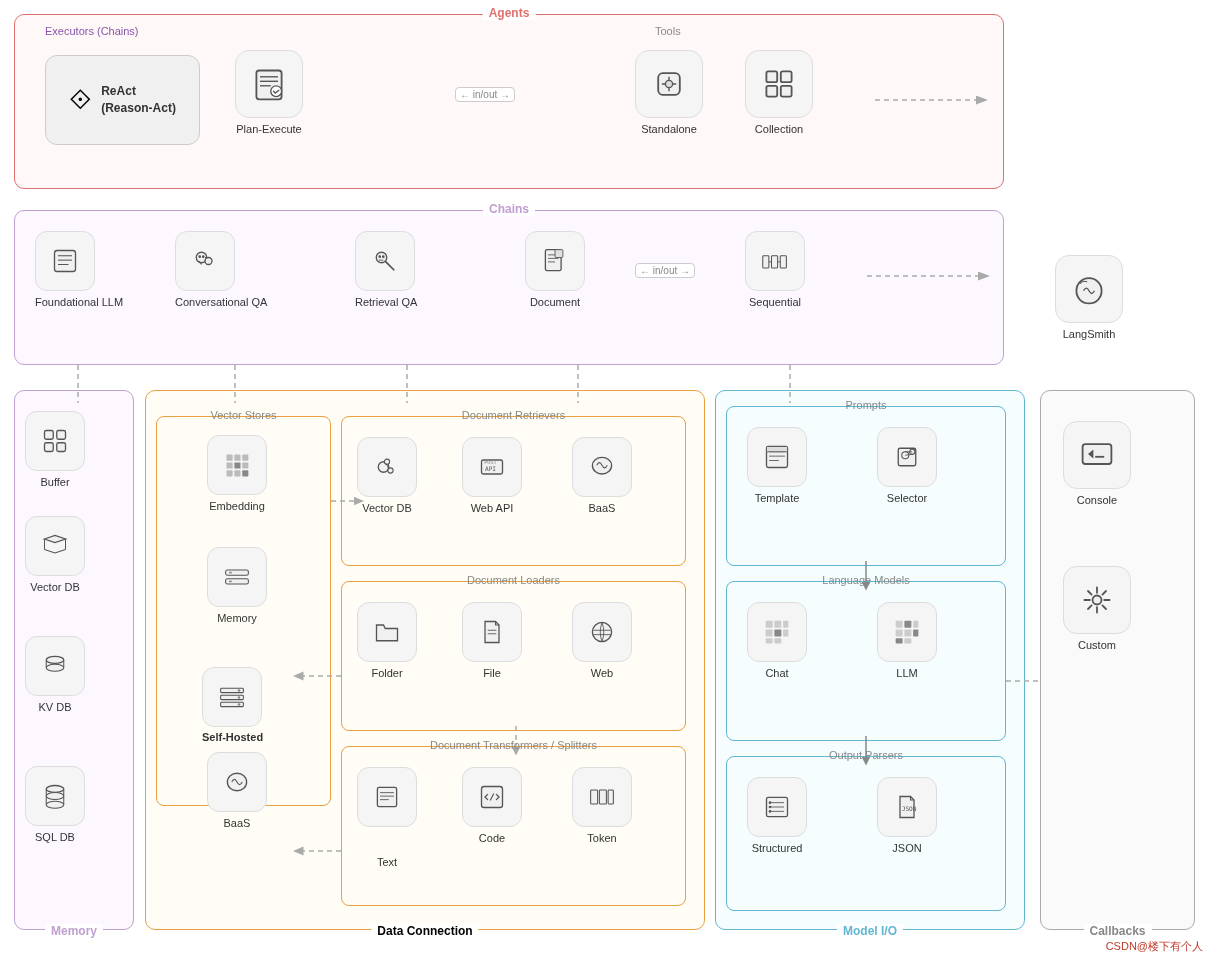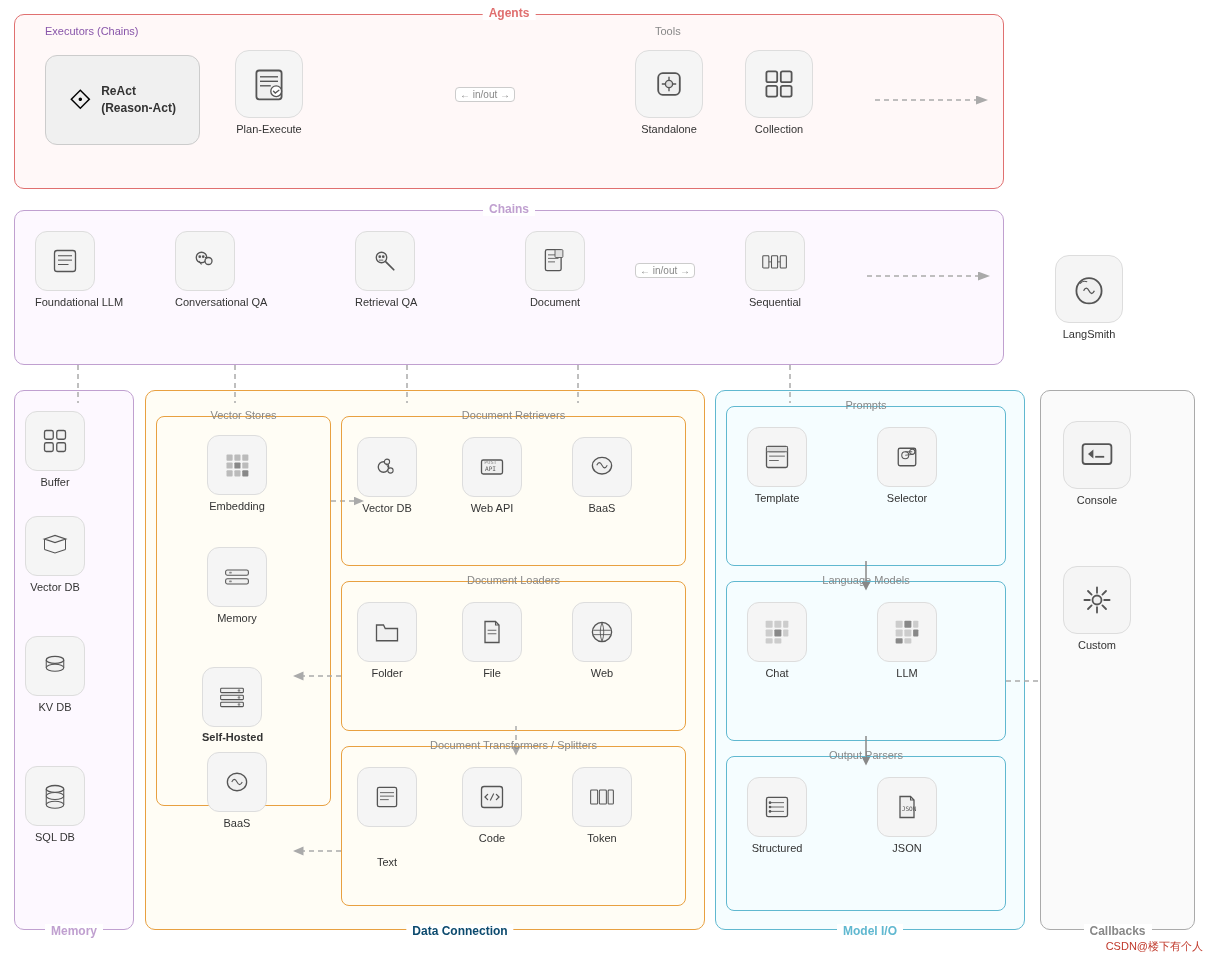--- a/index.html
+++ b/index.html
@@ -124,21 +124,21 @@
       position: absolute;
       font-size: 12px;
       font-weight: 600;
       background: #fff;
       padding: 0 6px;
       transform: translateX(-50%);
     }
     .agents-label { color: #e07070; top: -9px; left: 50%; }
     .chains-label { color: #c0a0d0; top: -9px; left: 50%; }
     .memory-label { color: #c0a0d0; bottom: -9px; left: 50%; }
-    .data-conn-label { color: #0c4a6e; bottom: -9px; left: 50%; margin-left: 35px; }
+    .data-conn-label { color: #000000; bottom: -9px; left: 50%; }
     .model-io-label { color: #60b8d0; bottom: -9px; left: 50%; }
     .callbacks-label { color: #888; bottom: -9px; left: 50%; }
     .inner-label {
       position: absolute;
       font-size: 11px;
       font-weight: 500;
       color: #888;
       background: transparent;
       top: -8px;
       left: 50%;

